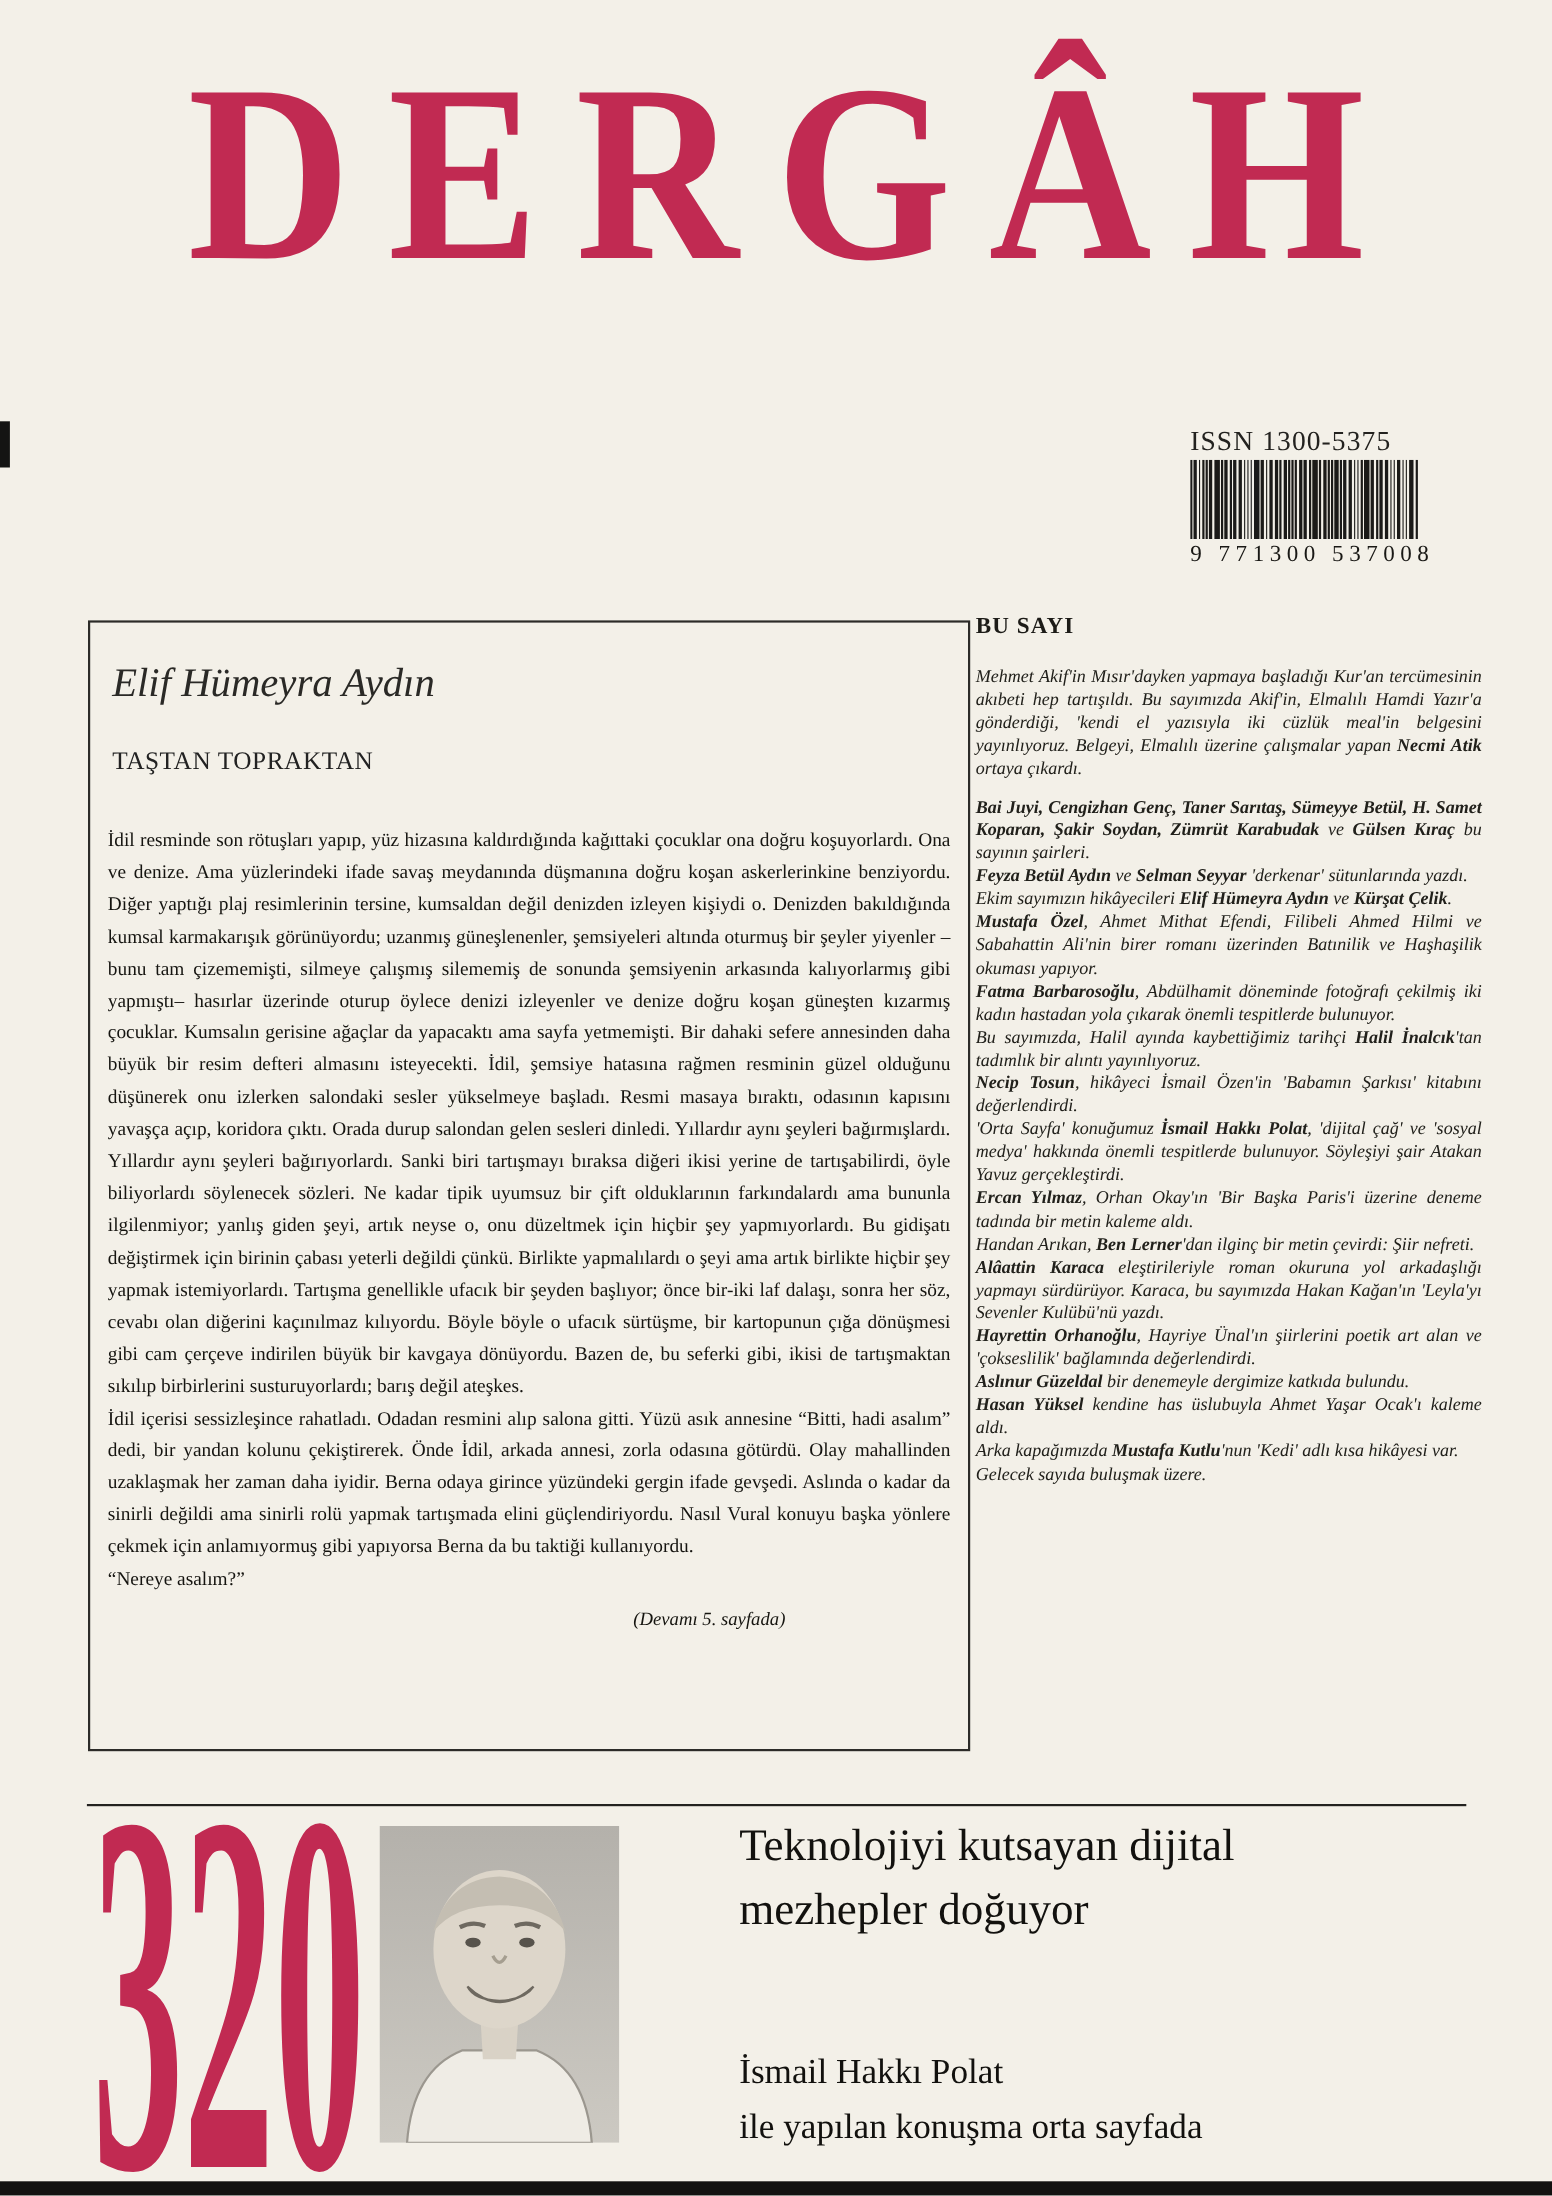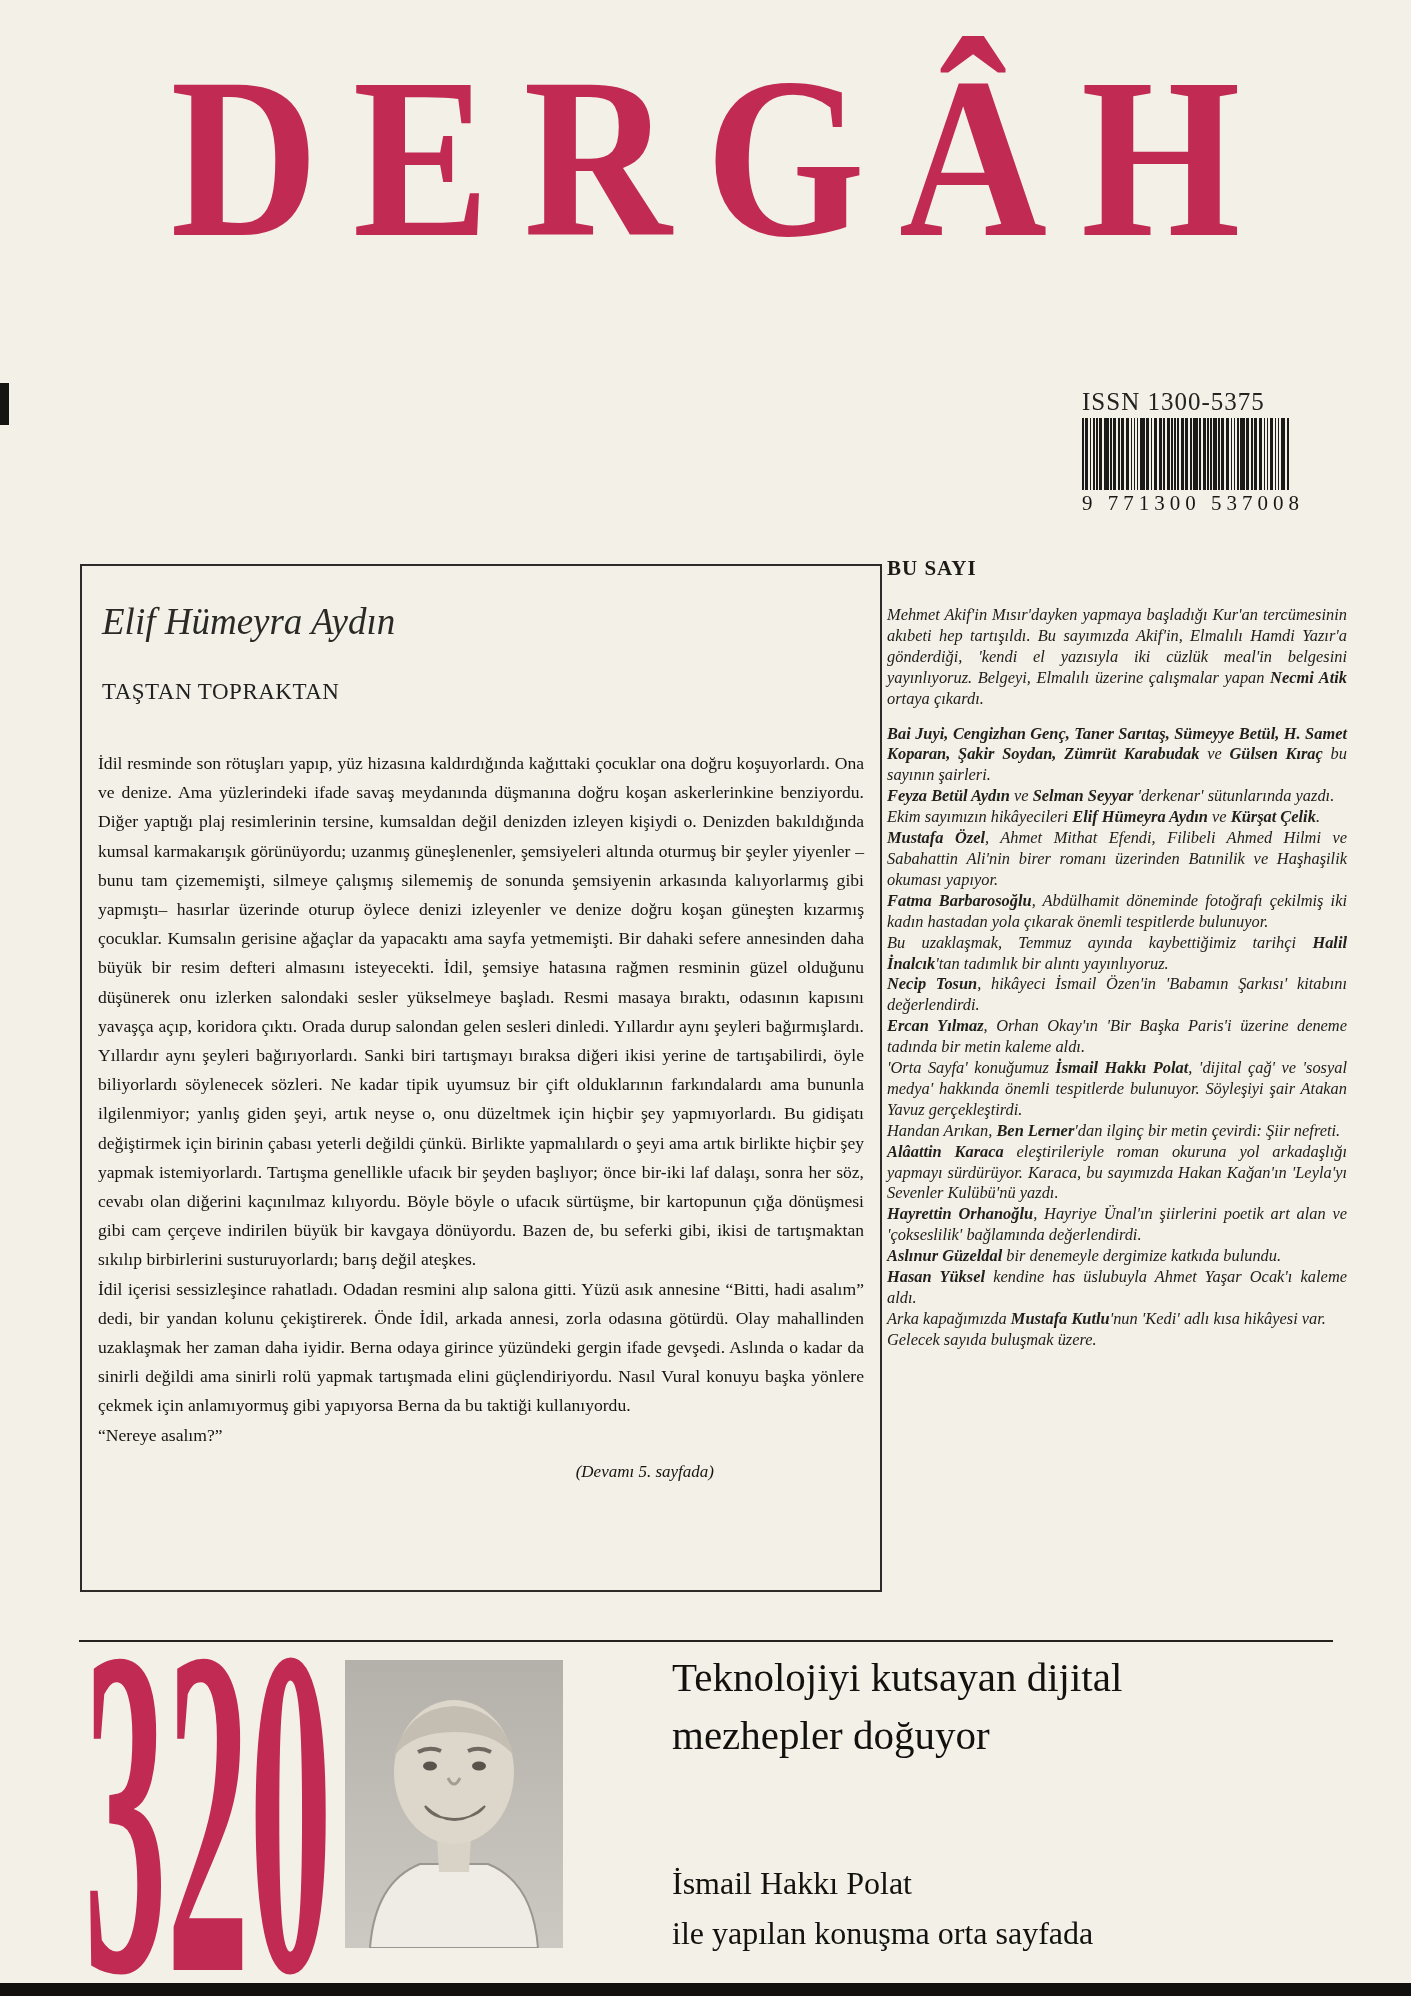--- a/index.html
+++ b/index.html
@@ -101,24 +101,24 @@
 
   <div class="bu-sayi">
     <p class="bu-sayi-header">BU SAYI</p>
     <div class="bu-sayi-list">
         <p><span>Mehmet Akif'in Mısır'dayken yapmaya başladığı Kur'an tercümesinin akıbeti hep tartışıldı. Bu sayımızda Akif'in, Elmalılı Hamdi Yazır'a gönderdiği, 'kendi el yazısıyla iki cüzlük meal'in belgesini yayınlıyoruz. Belgeyi, Elmalılı üzerine çalışmalar yapan </span><b>Necmi Atik</b><span> ortaya çıkardı.</span></p>
         <p><b>Bai Juyi, Cengizhan Genç, Taner Sarıtaş, Sümeyye Betül, H. Samet Koparan, Şakir Soydan, Zümrüt Karabudak</b><span> ve </span><b>Gülsen Kıraç</b><span> bu sayının şairleri.</span></p>
         <p><b>Feyza Betül Aydın</b><span> ve </span><b>Selman Seyyar</b><span> 'derkenar' sütunlarında yazdı.</span></p>
         <p><span>Ekim sayımızın hikâyecileri </span><b>Elif Hümeyra Aydın</b><span> ve </span><b>Kürşat Çelik</b><span>.</span></p>
         <p><b>Mustafa Özel</b><span>, Ahmet Mithat Efendi, Filibeli Ahmed Hilmi ve Sabahattin Ali'nin birer romanı üzerinden Batınilik ve Haşhaşilik okuması yapıyor.</span></p>
         <p><b>Fatma Barbarosoğlu</b><span>, Abdülhamit döneminde fotoğrafı çekilmiş iki kadın hastadan yola çıkarak önemli tespitlerde bulunuyor.</span></p>
-        <p><span>Bu uzaklaşmak, Temmuz ayında kaybettiğimiz tarihçi </span><b>Halil İnalcık</b><span>'tan tadımlık bir alıntı yayınlıyoruz.</span></p>
+        <p><span>Bu sayımızda, Halil ayında kaybettiğimiz tarihçi </span><b>Halil İnalcık</b><span>'tan tadımlık bir alıntı yayınlıyoruz.</span></p>
         <p><b>Necip Tosun</b><span>, hikâyeci İsmail Özen'in 'Babamın Şarkısı' kitabını değerlendirdi.</span></p>
+        <p><span>'Orta Sayfa' konuğumuz </span><b>İsmail Hakkı Polat</b><span>, 'dijital çağ' ve 'sosyal medya' hakkında önemli tespitlerde bulunuyor. Söyleşiyi şair Atakan Yavuz gerçekleştirdi.</span></p>
         <p><b>Ercan Yılmaz</b><span>, Orhan Okay'ın 'Bir Başka Paris'i üzerine deneme tadında bir metin kaleme aldı.</span></p>
-        <p><span>'Orta Sayfa' konuğumuz </span><b>İsmail Hakkı Polat</b><span>, 'dijital çağ' ve 'sosyal medya' hakkında önemli tespitlerde bulunuyor. Söyleşiyi şair Atakan Yavuz gerçekleştirdi.</span></p>
         <p><span>Handan Arıkan, </span><b>Ben Lerner</b><span>'dan ilginç bir metin çevirdi: Şiir nefreti.</span></p>
         <p><b>Alâattin Karaca</b><span> eleştirileriyle roman okuruna yol arkadaşlığı yapmayı sürdürüyor. Karaca, bu sayımızda Hakan Kağan'ın 'Leyla'yı Sevenler Kulübü'nü yazdı.</span></p>
         <p><b>Hayrettin Orhanoğlu</b><span>, Hayriye Ünal'ın şiirlerini poetik art alan ve 'çokseslilik' bağlamında değerlendirdi.</span></p>
         <p><b>Aslınur Güzeldal</b><span> bir denemeyle dergimize katkıda bulundu.</span></p>
         <p><b>Hasan Yüksel</b><span> kendine has üslubuyla Ahmet Yaşar Ocak'ı kaleme aldı.</span></p>
         <p><span>Arka kapağımızda </span><b>Mustafa Kutlu</b><span>'nun 'Kedi' adlı kısa hikâyesi var.</span></p>
         <p><span>Gelecek sayıda buluşmak üzere.</span></p>
       </div>
   </div>
 

